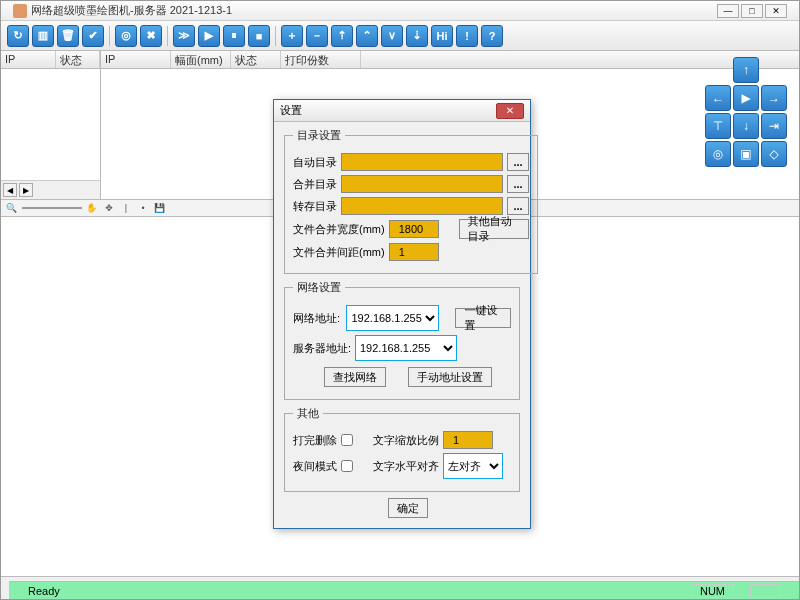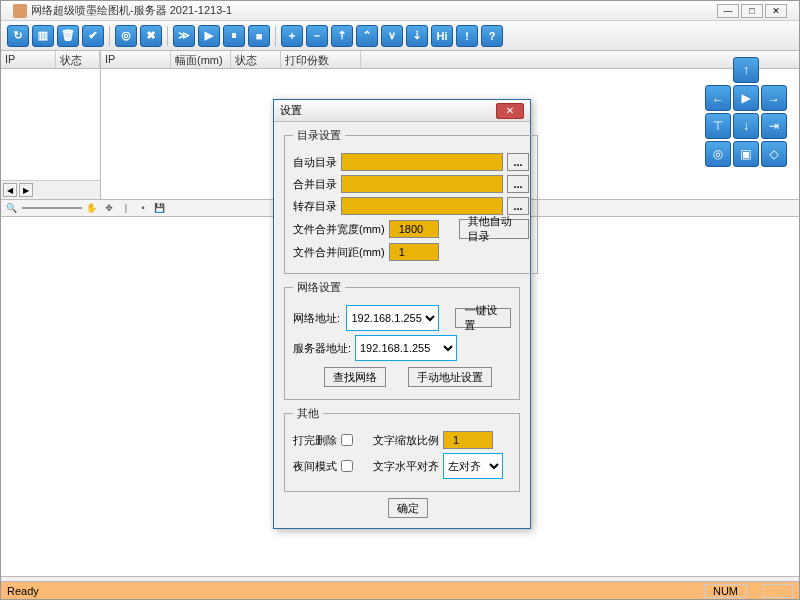--- a/index.html
+++ b/index.html
@@ -27,21 +27,21 @@
 .ruler { height: 18px; background: #f3f3f3; border-top: 1px solid #bbb; border-bottom: 1px solid #bbb; display:flex;align-items:center;gap:3px;padding:0 4px;}
 .ruler .rbtn{width:14px;height:14px;display:flex;align-items:center;justify-content:center;font-size:9px;color:#555;cursor:pointer;}
 .ruler .slider{flex:0 0 60px;height:2px;background:#999;}
 
 .canvas { flex:1; background: #fff; height: 360px; border-bottom:1px solid #bbb;}
 
 .navpad { position: absolute; right: 10px; top: 56px; width: 84px; background: transparent; display: grid; grid-template-columns: repeat(3,26px); grid-auto-rows:26px; gap:2px; }
 .navpad .nb { background: linear-gradient(#4fa8e8,#2d7cc8); border:1px solid #1e5a9e; border-radius:3px; color:#fff; display:flex;align-items:center;justify-content:center;font-size:12px;cursor:pointer;}
 .navpad .empty{background:none;border:none;}
 
-.statusbar { position:absolute;bottom:0;left:0;right:0;height:18px;background:#fdba74;border-top:1px solid #bbb;display:flex;align-items:center;padding:0 6px;}
+.statusbar { position:absolute;bottom:0;left:8px;right:0;height:18px;background:#86efac;border-top:1px solid #bbb;display:flex;align-items:center;padding:0 19px;}
 .statusbar .sp{flex:1;}
 .statusbar .cell{border:1px solid #ccc;padding:0 8px;margin-left:16px;height:14px;display:flex;align-items:center;}
 
 
 .modal { position: absolute; left: 272px; top: 98px; width: 258px; background: #f0f0f0; border: 1px solid #2d6ca2; box-shadow: 2px 2px 8px rgba(0,0,0,.3); }
 .modal-title { height: 22px; background: linear-gradient(#fdfdfd,#e6e6e6); border-bottom:1px solid #bbb; display:flex;align-items:center;padding:0 6px;}
 .modal-title span{flex:1;}
 .mclose{width:28px;height:16px;background:#c94f4f;border:1px solid #a03030;border-radius:2px;color:#fff;display:flex;align-items:center;justify-content:center;font-size:10px;cursor:pointer;}
 .modal-body{padding:6px 10px 10px;}
 fieldset{border:1px solid #aaa;margin-bottom:6px;padding:6px 8px 8px;}

